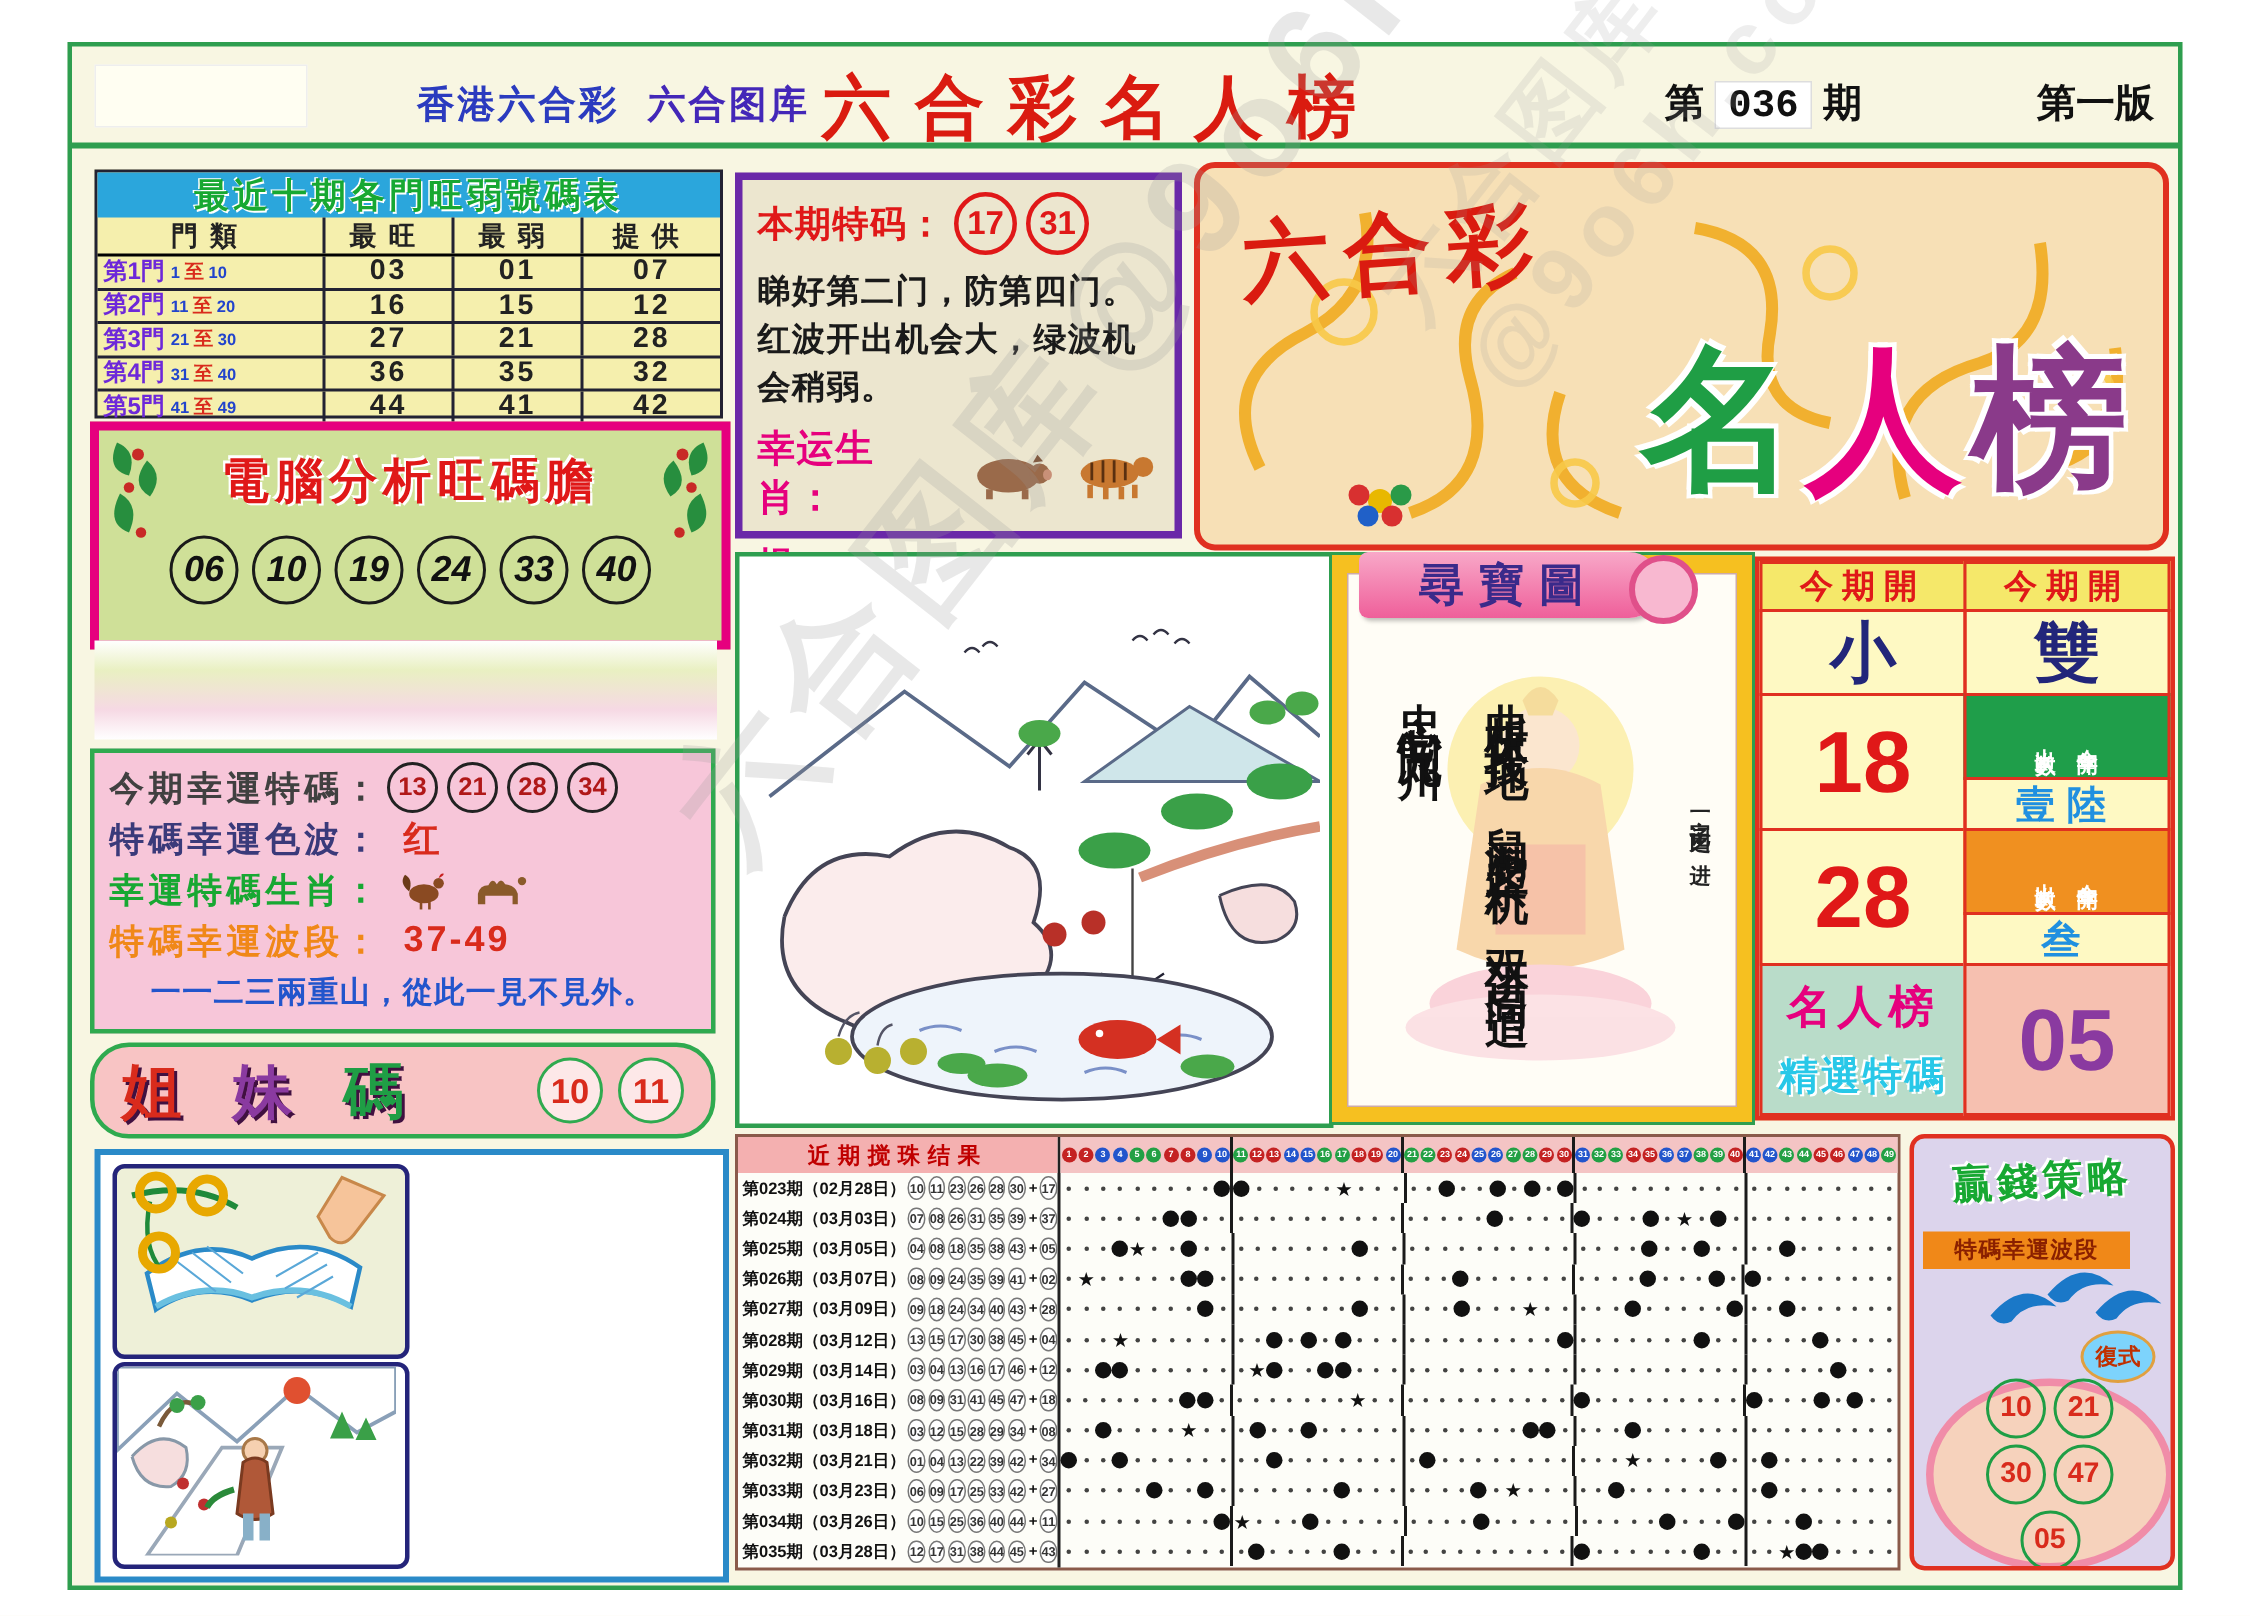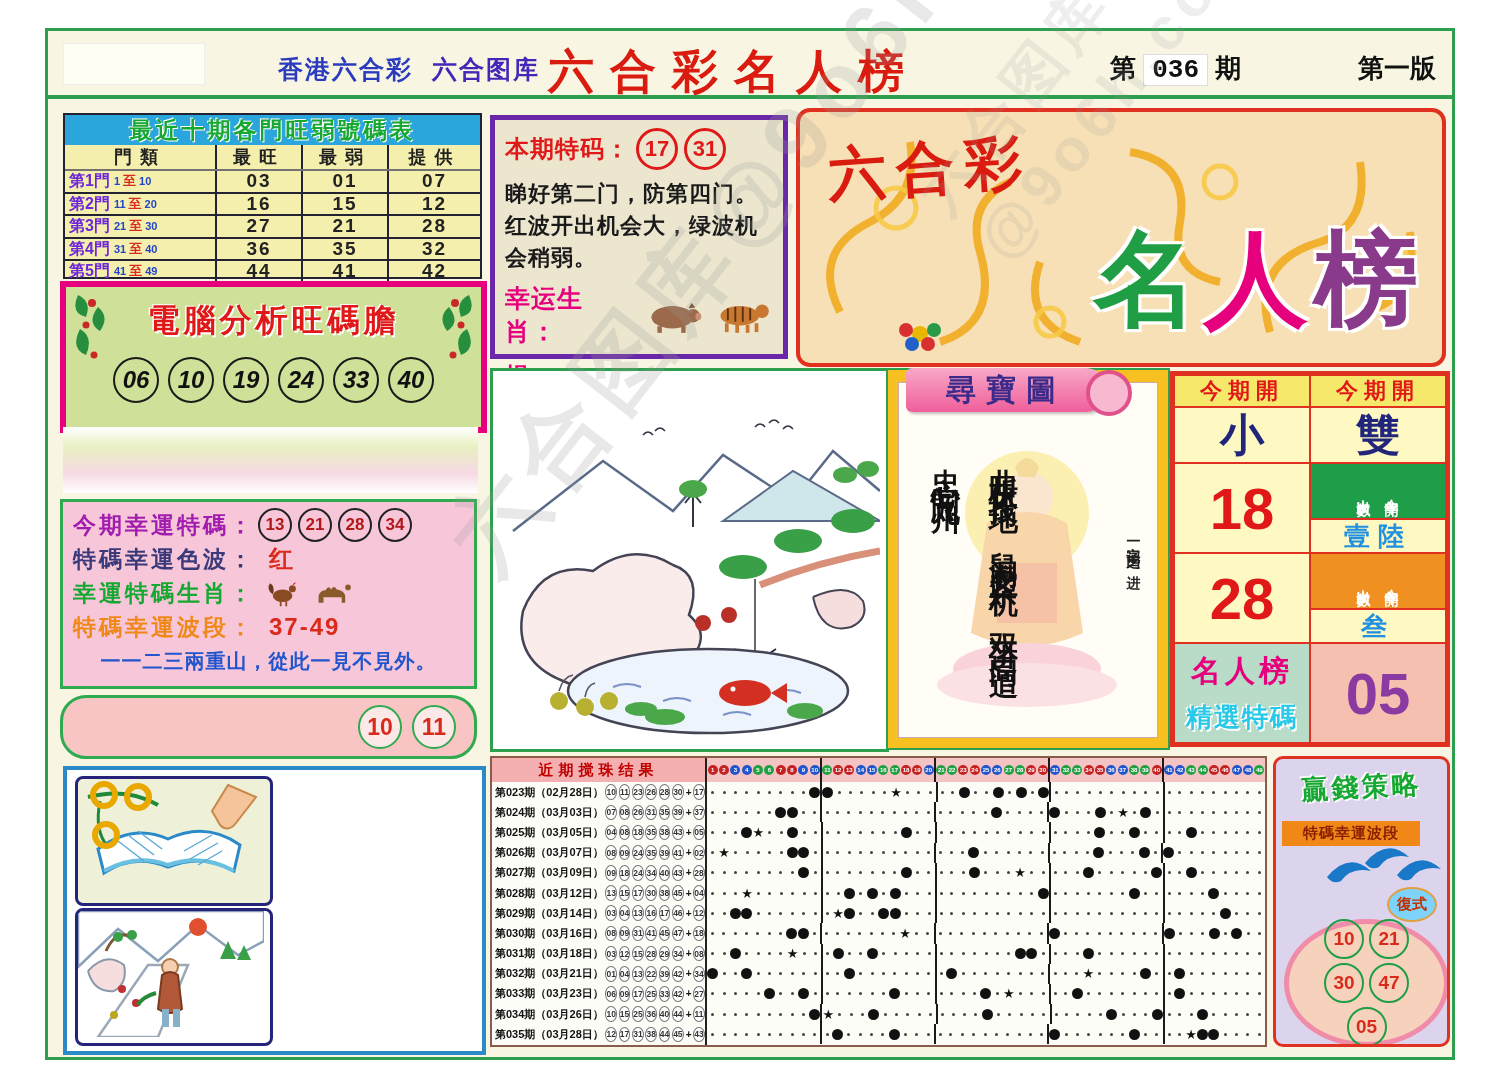--- a/index.html
+++ b/index.html
@@ -11,21 +11,21 @@
   .hdr-brand{left:230px;top:22px;font-size:25px;font-weight:bold;color:#2b3bbf;letter-spacing:2px;}
   .hdr-brand b{color:#4327b8;margin-left:10px;}
   .hdr-title{left:500px;top:10px;font-size:46px;font-weight:900;color:#da1b10;letter-spacing:16px;font-family:"Liberation Serif","DejaVu Serif",serif;}
   .hdr-issue{left:1062px;top:20px;font-size:26px;font-weight:bold;color:#111;}
   .hdr-issue .no{background:#fff;padding:0 8px;border:1px solid #ddd;font-family:"Liberation Mono","DejaVu Sans Mono",monospace;}
   .hdr-edition{left:1310px;top:20px;font-size:26px;font-weight:bold;color:#111;}
   .hdr-line{left:0;top:64px;width:100%;height:4px;background:#2e9e4f;}
   
   .hot{left:15px;top:82px;width:415px;height:162px;border:2px solid #223;background:#f5efad;}
   .hot-title{height:30px;background:#2ba6dc;color:#17a832;font-size:23px;font-weight:900;text-align:center;letter-spacing:3px;line-height:30px;text-shadow:1px 1px 0 #fff,-1px -1px 0 #fff;}
-  .ht-head{display:grid;grid-template-columns:152px 86px 86px 1fr;border-bottom:2px solid #737373;}
+  .ht-head{display:grid;grid-template-columns:152px 86px 86px 1fr;border-bottom:2px solid #000000;}
   .ht-head div{font-size:18px;font-weight:bold;color:#222;text-align:center;letter-spacing:8px;line-height:24px;border-right:2px solid #223;}
   .ht-head div:last-child{border-right:none;}
   .ht-row{display:grid;grid-template-columns:152px 86px 86px 1fr;border-bottom:2px solid #223;height:20.5px;}
   .ht-row:last-child{border-bottom:none;}
   .ht-cell{border-right:2px solid #223;text-align:center;font-size:19px;font-weight:bold;color:#222;line-height:20px;letter-spacing:2px;}
   .ht-cell:last-child{border-right:none;}
   .ht-label{display:flex;align-items:center;justify-content:flex-start;padding-left:4px;letter-spacing:0;}
   .ht-door{color:#6d28d9;font-size:16px;font-weight:bold;}
   .ht-range{font-size:11px;color:#2244cc;font-weight:bold;margin-left:4px;}
   .ht-range i{color:#d92b1c;font-style:normal;font-size:13px;margin:0 3px;}
@@ -35,21 +35,21 @@
   .comp-nums{display:flex;justify-content:center;gap:9px;margin-top:14px;}
   .num-circ{display:inline-flex;align-items:center;justify-content:center;border-radius:50%;font-weight:bold;}
   .comp-nums .num-circ{width:42px;height:42px;border:2.5px solid #1a1a1a;color:#111;font-size:24px;font-style:italic;background:transparent;}
   .holly{position:absolute;width:46px;height:90px;opacity:.95;}
   
   .strip{left:15px;top:396px;width:415px;height:66px;background:linear-gradient(180deg,#ffffff 0%,#e9f0c2 30%,#f6d9e4 70%,#ffffff 100%);}
   
   .lucky{left:12px;top:468px;width:417px;height:190px;border:3px solid #2faa4f;background:#f7c6d9;padding:6px 10px;box-sizing:border-box;}
   .lk-row{display:flex;align-items:center;height:34px;}
   .lk-lab{font-size:23px;font-weight:900;letter-spacing:3px;}
-  .lk1 .lk-lab{color:#a21caf;font-family:Liberation Serif, serif;} .lk2 .lk-lab{color:#17a832;} .lk3 .lk-lab{color:#3a3a7a;} .lk4 .lk-lab{color:#f08818;}
+  .lk1 .lk-lab{color:#404040;font-family:Liberation Serif, serif;} .lk2 .lk-lab{color:#17a832;} .lk3 .lk-lab{color:#3a3a7a;} .lk4 .lk-lab{color:#f08818;}
   .lk-val{margin-left:14px;font-size:24px;font-weight:900;color:#d92b1c;letter-spacing:2px;}
   .lucky .num-circ{width:30px;height:30px;border:2px solid #222;color:#b01818;font-size:17px;margin:0 3px;}
   .gift-title{text-align:center;font-size:23px;font-weight:900;color:#7a3aa0;letter-spacing:6px;margin-top:2px;}
   .gift-text{text-align:center;font-size:20px;font-weight:bold;color:#2255cc;margin-top:4px;letter-spacing:1px;}
   .zod{height:28px;width:42px;margin-left:8px;}
   
   .sister{left:12px;top:664px;width:417px;height:64px;border:3px solid #2faa4f;border-radius:26px;background:#f8c4c4;display:flex;align-items:center;padding:0 18px;box-sizing:border-box;}
   .sis-ch{font-size:40px;font-weight:900;margin-right:34px;text-shadow:2px 2px 0 #401040;}
   .sister .num-circ{width:40px;height:40px;border:2.5px solid #2faa4f;color:#d92b1c;font-size:23px;background:#fde8e8;margin-left:10px;}
   
@@ -260,20 +260,21 @@
         </svg>
       </div>
       <div class="lk-row lk4">
         <span class="lk-lab">特碼幸運波段：</span>
         <span class="lk-val">37-49</span>
       </div>
       <div class="gift-text">一一二三兩重山，從此一見不見外。</div>
     </div>
 
     <div class="abs sister">
+      <span><span class="sis-ch" style="color: rgb(217, 43, 28);">姐</span><span class="sis-ch" style="color: rgb(138, 58, 160);">妹</span><span class="sis-ch" style="color: rgb(31, 158, 69);">碼</span></span>
       <span style="margin-left:auto;display:flex;">
           <span class="num-circ">10</span>
           <span class="num-circ">11</span>
         </span>
     </div>
 
     <div class="abs blbox">
       <div class="pic pic1">
         <svg width="186" height="118" viewBox="0 0 186 118">
           <path d="M20 70 q35-26 70-10 q38-18 72 6 l-6 26 q-32-18 -66-4 q-34-14 -64 6 z" fill="#ffffff" stroke="#2a8ac8" stroke-width="3"></path>

